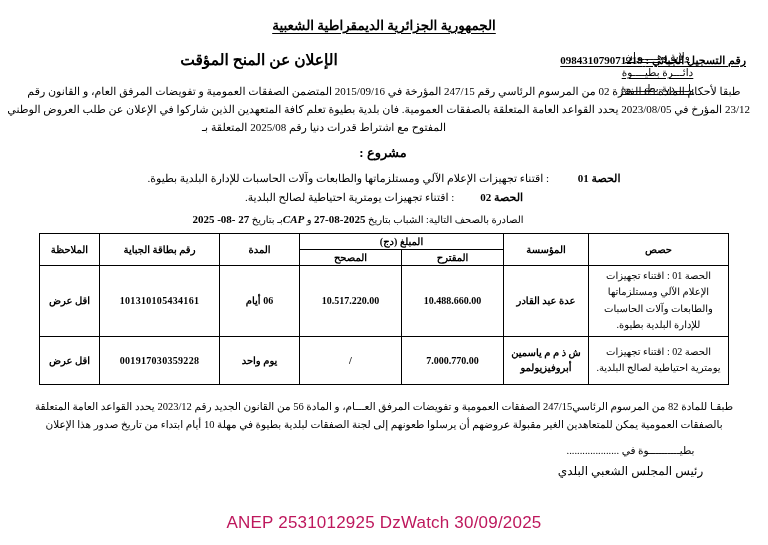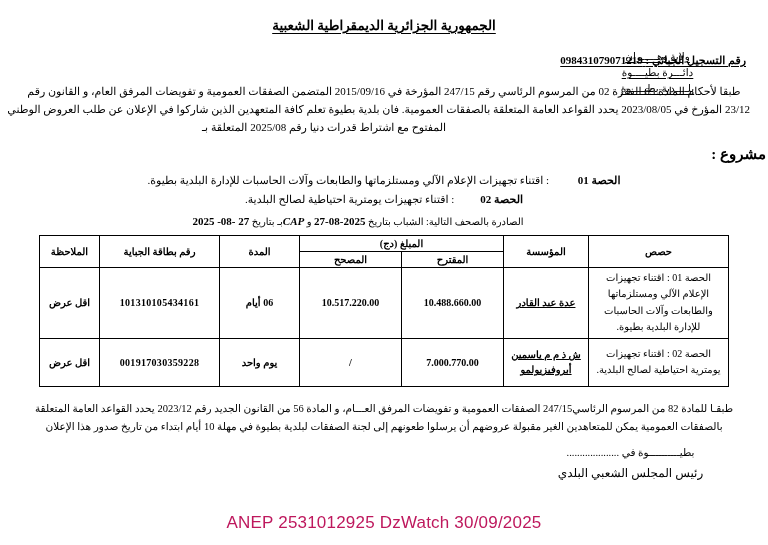--- a/index.html
+++ b/index.html
@@ -98,21 +98,22 @@
   .legal-para .ln {
     display: block;
     white-space: nowrap;
   }
   .legal-para .ln.l1 { text-align: center; }
   .legal-para .ln.l2 { text-align: center; }
   .legal-para .ln.l3 { padding-right: 120px; }
 
   
   .project-label {
-    font-size: 15px;
+    text-align: center;
+    font-size: 13px;
     font-weight: bold;
     margin-top: 9px;
     padding-right: 2px;
   }
 
   
   .lots {
     margin-top: 8px;
     text-align: center;
     font-size: 11px;
@@ -169,21 +170,20 @@
   td.cell-hissa {
     text-align: right;
     font-size: 9.5px;
     line-height: 1.65;
     padding: 3px 4px;
   }
   td.cell-firm {
     font-size: 9.5px;
     font-weight: bold;
     line-height: 1.5;
-    text-decoration: underline;
   }
   td.cell-amount {
     font-weight: bold;
     font-size: 12px;
     font-family: "Liberation Serif", serif;
   }
   td.cell-amount-corrected {
     font-weight: bold;
     font-size: 11.5px;
   }
@@ -251,20 +251,21 @@
     <span class="republic">الجمهورية الجزائرية الديمقراطية الشعبية</span>
   </div>
 
   <div class="admin-block">
     <div class="admin-line">ولاية وهـــــران</div>
     <div class="admin-line">دائـــرة بطيــــوة</div>
     <div class="admin-line">بلــــدية بطيــــوة</div>
   </div>
 
   <div class="title-row">
+    <div class="main-title">الإعلان عن المنح المؤقت</div>
     <div class="fiscal-id">
       <span>رقم التسجيل الجبائي :</span>
       <span class="fiscal-num">098431079071219</span>
     </div>
   </div>
 
   <div class="legal-para">
     <span class="ln l1">طبقا لأحكام المادة 65 الفقرة 02 من المرسوم الرئاسي رقم 247/15 المؤرخة في 2015/09/16 المتضمن الصفقات العمومية و تفويضات المرفق العام، و القانون رقم</span>
     <span class="ln l2">23/12 المؤرخ في 2023/08/05 يحدد القواعد العامة المتعلقة بالصفقات العمومية. فان بلدية بطيوة تعلم كافة المتعهدين الذين شاركوا في الإعلان عن  طلب العروض الوطني</span>
     <span class="ln l3">المفتوح مع اشتراط قدرات دنيا رقم  2025/08  المتعلقة بـ</span>

